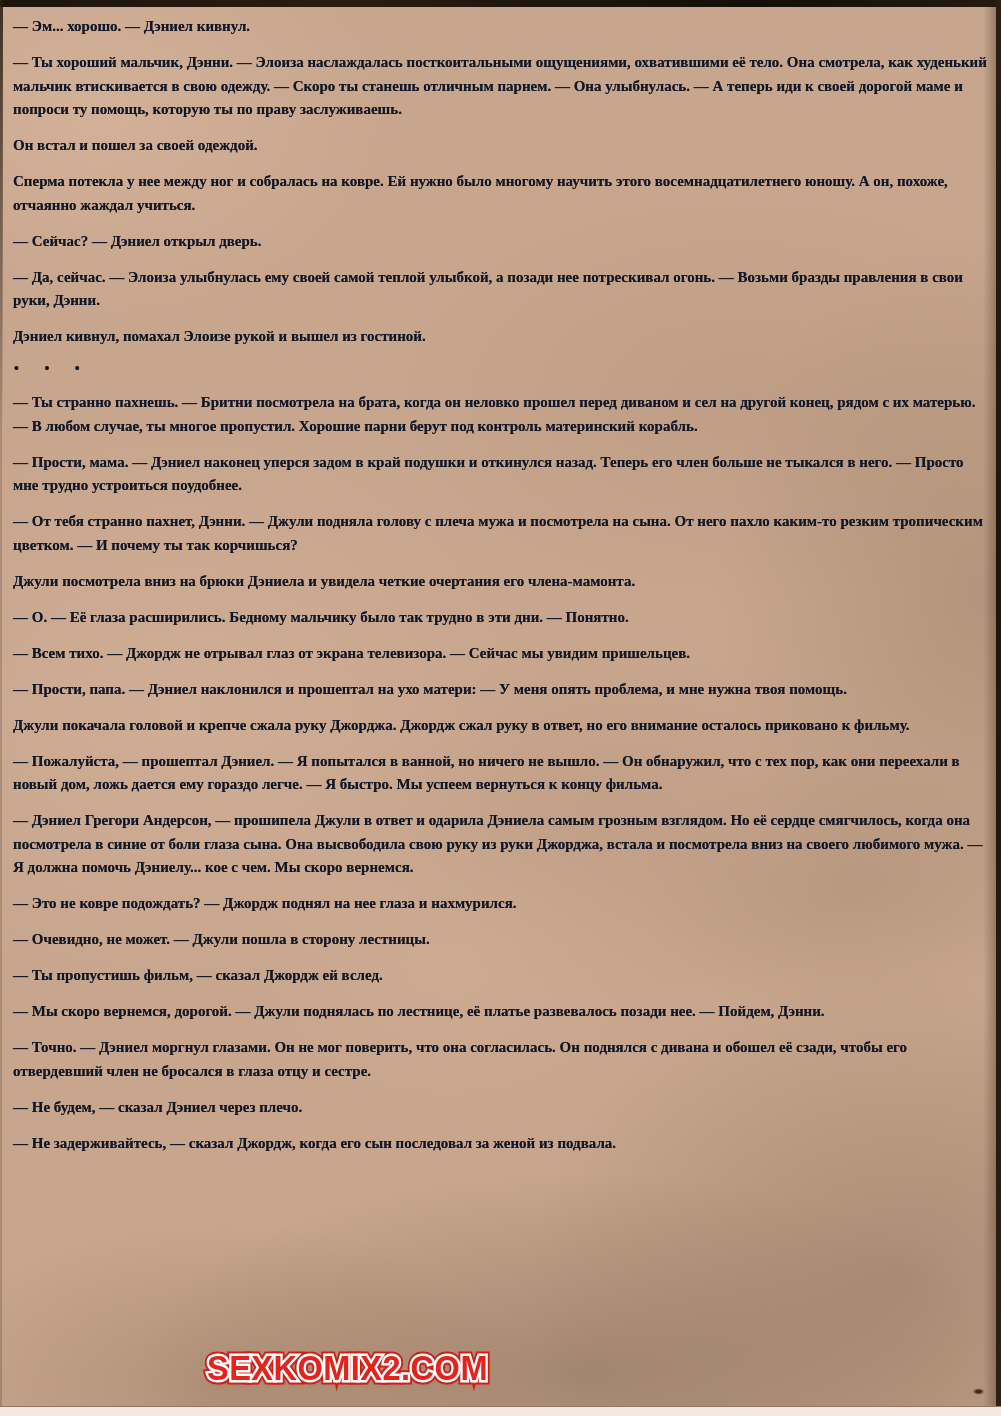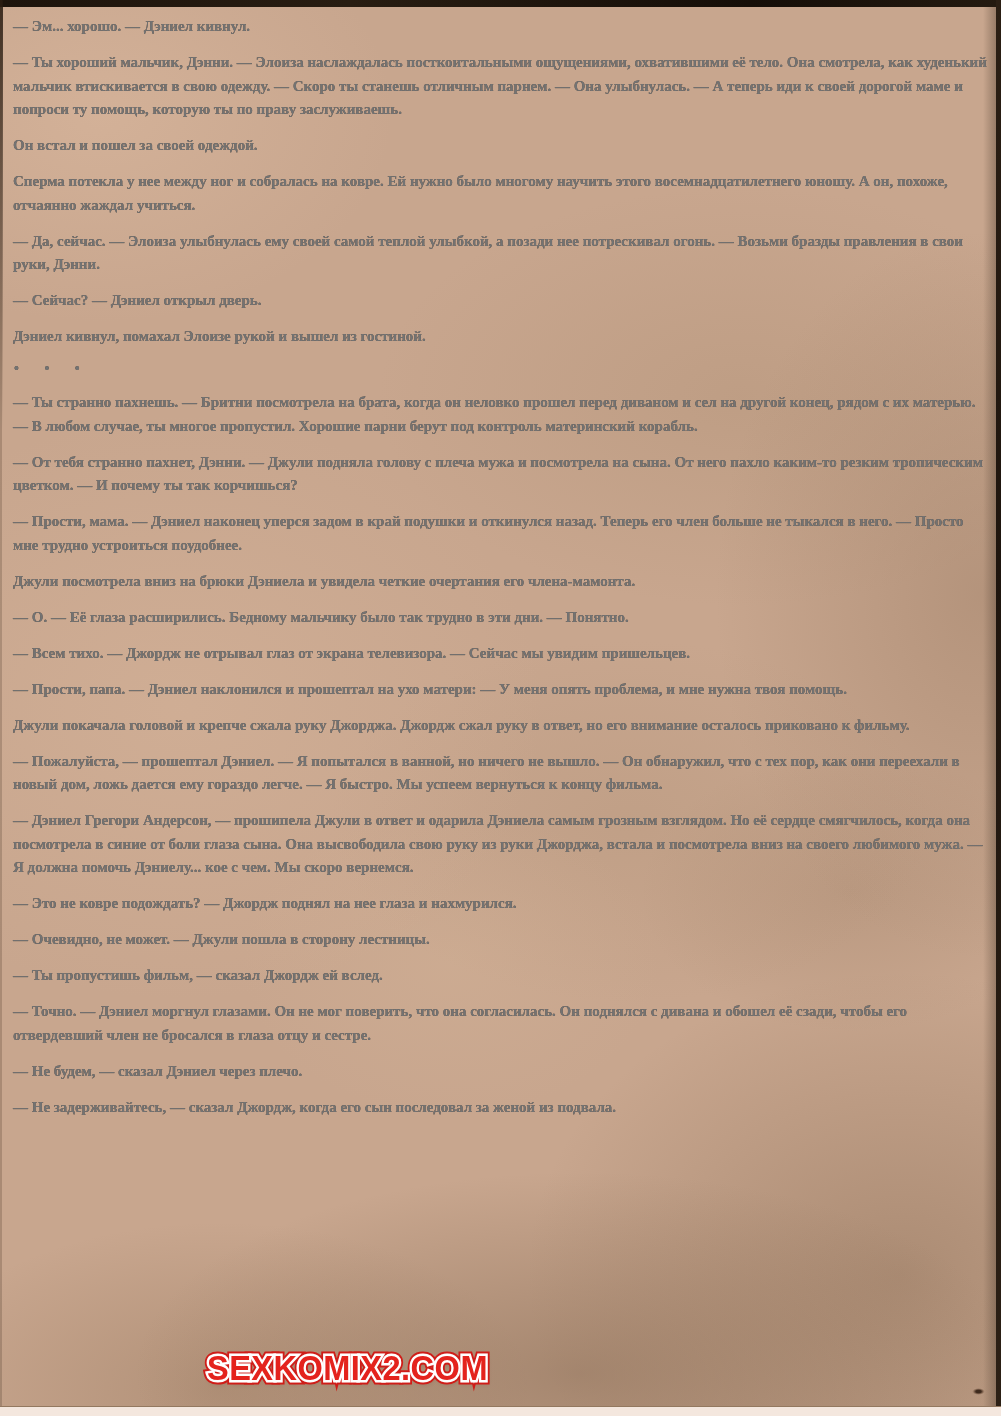--- a/index.html
+++ b/index.html
@@ -40,21 +40,21 @@
                  background: linear-gradient(180deg, rgba(38,26,16,0.85), rgba(38,26,16,0)); }
   .left-hairline { position: absolute; top: 0; left: 0; width: 2px; bottom: 9px;
                  background: rgba(58,40,26,0.22); }
   .edge.bottom { left: 0; right: 0; bottom: 0; height: 9px; background: #f4e7de;
                  border-top: 1px solid #93785f; }
 
   
   .content {
     position: absolute; left: 13px; top: 15px; width: 974px;
     font-weight: 700; font-size: 15px; line-height: 23.5px;
-    color: #737373;
+    color: #0f172a;
     text-shadow: 0 0 0.6px rgba(26,16,8,0.65);
     text-align: left;
   }
   .content p.para { margin: 0 0 12.5px 0; }
   .content p.separator {
     font-size: 14px; line-height: 16px; letter-spacing: 11px;
     margin: 3px 0 14px 1px;
   }
 
   
@@ -97,37 +97,38 @@
   <div class="edge right"></div>
   <div class="edge left"></div>
   <div class="left-hairline"></div>
   <div class="edge bottom"></div>
 
   <main class="content" id="story-content">
       <p class="para">— Эм... хорошо. — Дэниел кивнул.</p>
       <p class="para">— Ты хороший мальчик, Дэнни. — Элоиза наслаждалась посткоитальными ощущениями, охватившими её тело. Она смотрела, как худенький мальчик втискивается в свою одежду. — Скоро ты станешь отличным парнем. — Она улыбнулась. — А теперь иди к своей дорогой маме и попроси ту помощь, которую ты по праву заслуживаешь.</p>
       <p class="para">Он встал и пошел за своей одеждой.</p>
       <p class="para">Сперма потекла у нее между ног и собралась на ковре. Ей нужно было многому научить этого восемнадцатилетнего юношу. А он, похоже, отчаянно жаждал учиться.</p>
+      <p class="para">— Сейчас? — Дэниел открыл дверь.</p>
       <p class="para">— Да, сейчас. — Элоиза улыбнулась ему своей самой теплой улыбкой, а позади нее потрескивал огонь. — Возьми бразды правления в свои руки, Дэнни.</p>
-      <p class="para">— Сейчас? — Дэниел открыл дверь.</p>
       <p class="para">Дэниел кивнул, помахал Элоизе рукой и вышел из гостиной.</p>
       <p class="para separator">• • •</p>
       <p class="para">— Ты странно пахнешь. — Бритни посмотрела на брата, когда он неловко прошел перед диваном и сел на другой конец, рядом с их матерью. — В любом случае, ты многое пропустил. Хорошие парни берут под контроль материнский корабль.</p>
+      <p class="para">— Прости, мама. — Дэниел наконец уперся задом в край подушки и откинулся назад. Теперь его член больше не тыкался в него. — Просто мне трудно устроиться поудобнее.</p>
       <p class="para">— От тебя странно пахнет, Дэнни. — Джули подняла голову с плеча мужа и посмотрела на сына. От него пахло каким-то резким тропическим цветком. — И почему ты так корчишься?</p>
-      <p class="para">— Прости, мама. — Дэниел наконец уперся задом в край подушки и откинулся назад. Теперь его член больше не тыкался в него. — Просто мне трудно устроиться поудобнее.</p>
       <p class="para">Джули посмотрела вниз на брюки Дэниела и увидела четкие очертания его члена-мамонта.</p>
       <p class="para">— О. — Её глаза расширились. Бедному мальчику было так трудно в эти дни. — Понятно.</p>
       <p class="para">— Всем тихо. — Джордж не отрывал глаз от экрана телевизора. — Сейчас мы увидим пришельцев.</p>
       <p class="para">— Прости, папа. — Дэниел наклонился и прошептал на ухо матери: — У меня опять проблема, и мне нужна твоя помощь.</p>
       <p class="para">Джули покачала головой и крепче сжала руку Джорджа. Джордж сжал руку в ответ, но его внимание осталось приковано к фильму.</p>
       <p class="para">— Пожалуйста, — прошептал Дэниел. — Я попытался в ванной, но ничего не вышло. — Он обнаружил, что с тех пор, как они переехали в новый дом, ложь дается ему гораздо легче. — Я быстро. Мы успеем вернуться к концу фильма.</p>
       <p class="para">— Дэниел Грегори Андерсон, — прошипела Джули в ответ и одарила Дэниела самым грозным взглядом. Но её сердце смягчилось, когда она посмотрела в синие от боли глаза сына. Она высвободила свою руку из руки Джорджа, встала и посмотрела вниз на своего любимого мужа. — Я должна помочь Дэниелу... кое с чем. Мы скоро вернемся.</p>
       <p class="para">— Это не ковре подождать? — Джордж поднял на нее глаза и нахмурился.</p>
       <p class="para">— Очевидно, не может. — Джули пошла в сторону лестницы.</p>
       <p class="para">— Ты пропустишь фильм, — сказал Джордж ей вслед.</p>
+      <p class="para">— Мы скоро вернемся, дорогой. — Джули поднялась по лестнице, её платье развевалось позади нее. — Пойдем, Дэнни.</p>
       <p class="para">— Точно. — Дэниел моргнул глазами. Он не мог поверить, что она согласилась. Он поднялся с дивана и обошел её сзади, чтобы его отвердевший член не бросался в глаза отцу и сестре.</p>
       <p class="para">— Не будем, — сказал Дэниел через плечо.</p>
       <p class="para">— Не задерживайтесь, — сказал Джордж, когда его сын последовал за женой из подвала.</p>
     </main>
 
   <div class="logo">
     <span class="layer rim">SEXKOMIX2.COM</span>
     <span class="layer outline">SEXKOMIX2.COM</span>
     <span class="layer fill">SEXKOMIX2.COM</span>
   </div>

